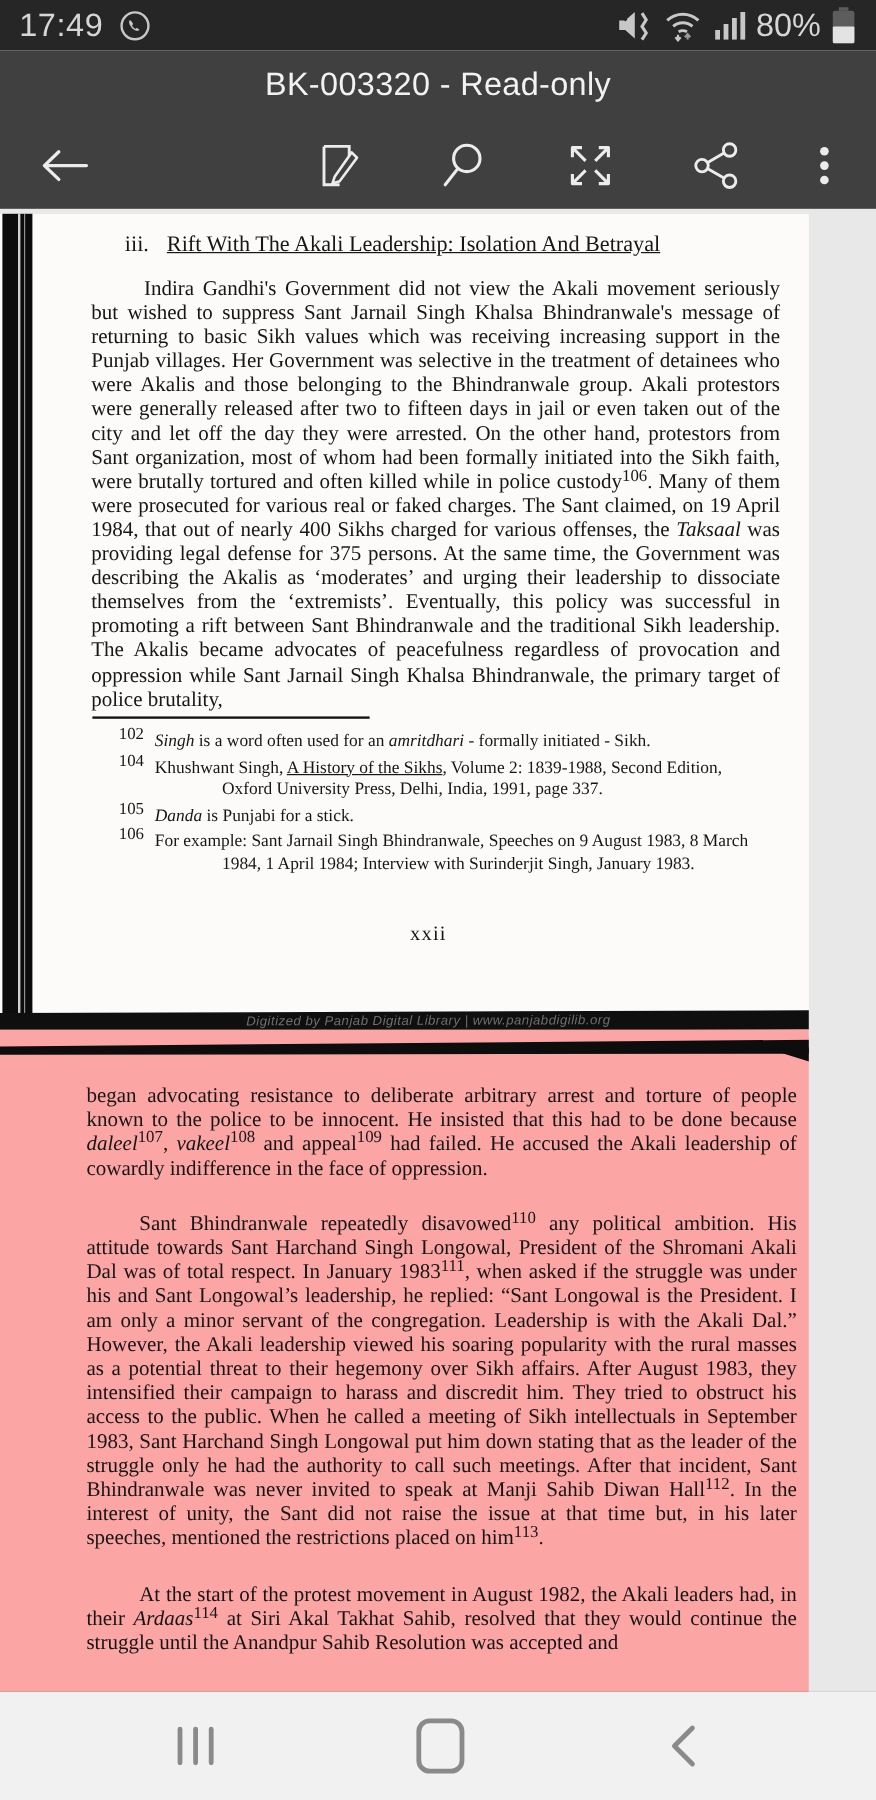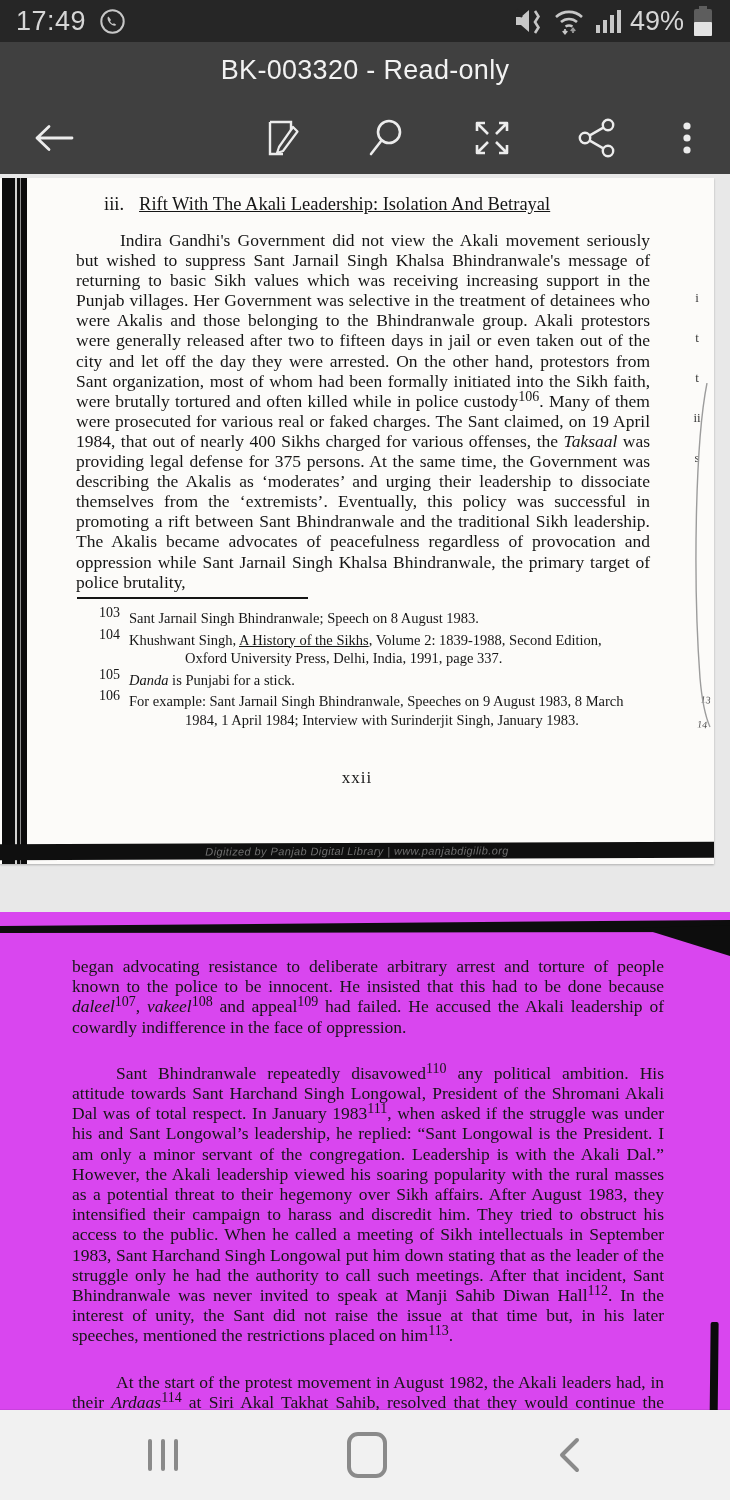--- a/index.html
+++ b/index.html
@@ -30,21 +30,21 @@
   .app-title { color:#f2f2f2; font-size:27px; font-weight:300; letter-spacing:.3px; }
   .toolbar {
     height:80px; display:flex; align-items:center;
     padding:0 24px; box-sizing:border-box;
   }
   .tb-btn { background:none; border:none; padding:6px; cursor:pointer; display:flex; }
   .tb-group { margin-left:auto; display:flex; align-items:center; gap:50px; padding-right:6px; }
 
   
   .viewer {
-    position:absolute; top:178px; left:0; width:730px; height:1232px;
+    position:absolute; top:178px; left:0; width:674px; height:1232px;
     overflow:hidden; background:#e8e8e8;
   }
   .doc { font-family:"Liberation Serif", serif; color:#161616; }
 
   
   .page1 {
     position:absolute; top:0; left:0; width:714px; height:686px;
     background:#fcfbf9; box-shadow:0 1px 2px rgba(0,0,0,.25);
   }
   .binding { position:absolute; left:2px; top:0; width:25px; height:100%; background:#0c0c0c; }
@@ -82,22 +82,22 @@
     gap:24px; font-size:13px; color:#3c3c3c; text-align:center; width:12px;
   }
   .edge-marks2 {
     position:absolute; right:5px; top:516px; display:flex; flex-direction:column;
     gap:14px; font-size:10px; color:#555; transform:rotate(8deg);
   }
   .curl { position:absolute; right:3px; top:205px; }
 
   
   .page2 {
-    position:absolute; top:734px; left:0; width:730px; height:560px;
-    background:#d946ef;
+    position:absolute; top:680px; left:0; width:730px; height:560px;
+    background:#fca5a5;
   }
   .wedge { position:absolute; top:8px; left:0; }
   .p2-body { position:absolute; top:44px; left:72px; width:592px; font-size:17.5px; line-height:20.2px; text-align:justify; }
   .p2-body p { margin:0; }
   .p2-body p + p { margin-top:26px; text-indent:44px; }
   .right-mark { position:absolute; right:12px; top:410px; width:8px; height:122px; background:#0b0b0b; border-radius:2px; transform:rotate(.6deg); }
 
   
   .nav-bar {
     position:absolute; bottom:0; left:0; right:0; height:90px; background:#f1f1f1;
@@ -134,21 +134,21 @@
         <path d="M13.5 20.5 a7 7 0 0 1 7 0" fill="none" stroke="#c7c7c7" stroke-width="2.4"></path>
         <path d="M13 23 v4 M10.8 25 L13 27.6 L15.2 25" fill="none" stroke="#c7c7c7" stroke-width="1.8"></path>
         <path d="M21 27 v-4 M18.8 25 L21 22.4 L23.2 25" fill="none" stroke="#9a9a9a" stroke-width="1.8"></path>
       </svg>
       <svg class="sb-icon" width="28" height="30" viewBox="0 0 28 30">
         <rect x="2" y="19" width="4" height="8" fill="#c7c7c7"></rect>
         <rect x="9" y="14" width="4" height="13" fill="#c7c7c7"></rect>
         <rect x="16" y="9" width="4" height="18" fill="#c7c7c7"></rect>
         <rect x="23" y="4" width="4" height="23" fill="#c7c7c7"></rect>
       </svg>
-      <span class="sb-batt-text">49%</span>
+      <span class="sb-batt-text">80%</span>
       <svg class="sb-icon" width="22" height="32" viewBox="0 0 22 32">
         <rect x="7" y="1" width="8" height="3" fill="#5d5d5d"></rect>
         <rect x="2" y="4" width="18" height="27" rx="2" fill="#5d5d5d"></rect>
         <rect x="2" y="17" width="18" height="14" rx="1" fill="#e3e3e3"></rect>
       </svg>
     </div>
   </div>
 
   <div class="app-header">
     <div class="app-title-row">
@@ -214,21 +214,21 @@
 
       <div class="p1-heading">
         <span class="hnum">iii.</span><span class="htxt">Rift With The Akali Leadership: Isolation And Betrayal</span>
       </div>
 
       <div class="p1-para">Indira Gandhi's Government did not view the Akali movement seriously but wished to suppress Sant Jarnail Singh Khalsa Bhindranwale's message of returning to basic Sikh values which was receiving increasing support in the Punjab villages. Her Government was selective in the treatment of detainees who were Akalis and those belonging to the Bhindranwale group. Akali protestors were generally released after two to fifteen days in jail or even taken out of the city and let off the day they were arrested. On the other hand, protestors from Sant organization, most of whom had been formally initiated into the Sikh faith, were brutally tortured and often killed while in police custody<sup>106</sup>. Many of them were prosecuted for various real or faked charges. The Sant claimed, on 19 April 1984, that out of nearly 400 Sikhs charged for various offenses, the <i>Taksaal</i> was providing legal defense for 375 persons. At the same time, the Government was describing the Akalis as ‘moderates’ and urging their leadership to dissociate themselves from the ‘extremists’. Eventually, this policy was successful in promoting a rift between Sant Bhindranwale and the traditional Sikh leadership. The Akalis became advocates of peacefulness regardless of provocation and oppression while Sant Jarnail Singh Khalsa Bhindranwale, the primary target of police brutality,</div>
 
       <div class="fn-rule"></div>
 
       <div class="footnotes">
-        <div class="footnote"><sup class="fn-num">103</sup><span>Sant Jarnail Singh Bhindranwale; Speech on 8 August 1983.</span></div>
+        <div class="footnote"><sup class="fn-num">102</sup><span><i>Singh</i> is a word often used for an <i>amritdhari</i> - formally initiated - Sikh.</span></div>
         <div class="footnote"><sup class="fn-num">104</sup><span>Khushwant Singh, <u>A History of the Sikhs</u>, Volume 2: 1839-1988, Second Edition, Oxford University Press, Delhi, India, 1991, page 337.</span></div>
         <div class="footnote"><sup class="fn-num">105</sup><span><i>Danda</i> is Punjabi for a stick.</span></div>
         <div class="footnote"><sup class="fn-num">106</sup><span>For example: Sant Jarnail Singh Bhindranwale, Speeches on 9 August 1983, 8 March 1984, 1 April 1984; Interview with Surinderjit Singh, January 1983.</span></div>
       </div>
 
       <div class="page-num">xxii</div>
 
       <div class="edge-marks">
         <span>i</span>
           <span>t</span>

